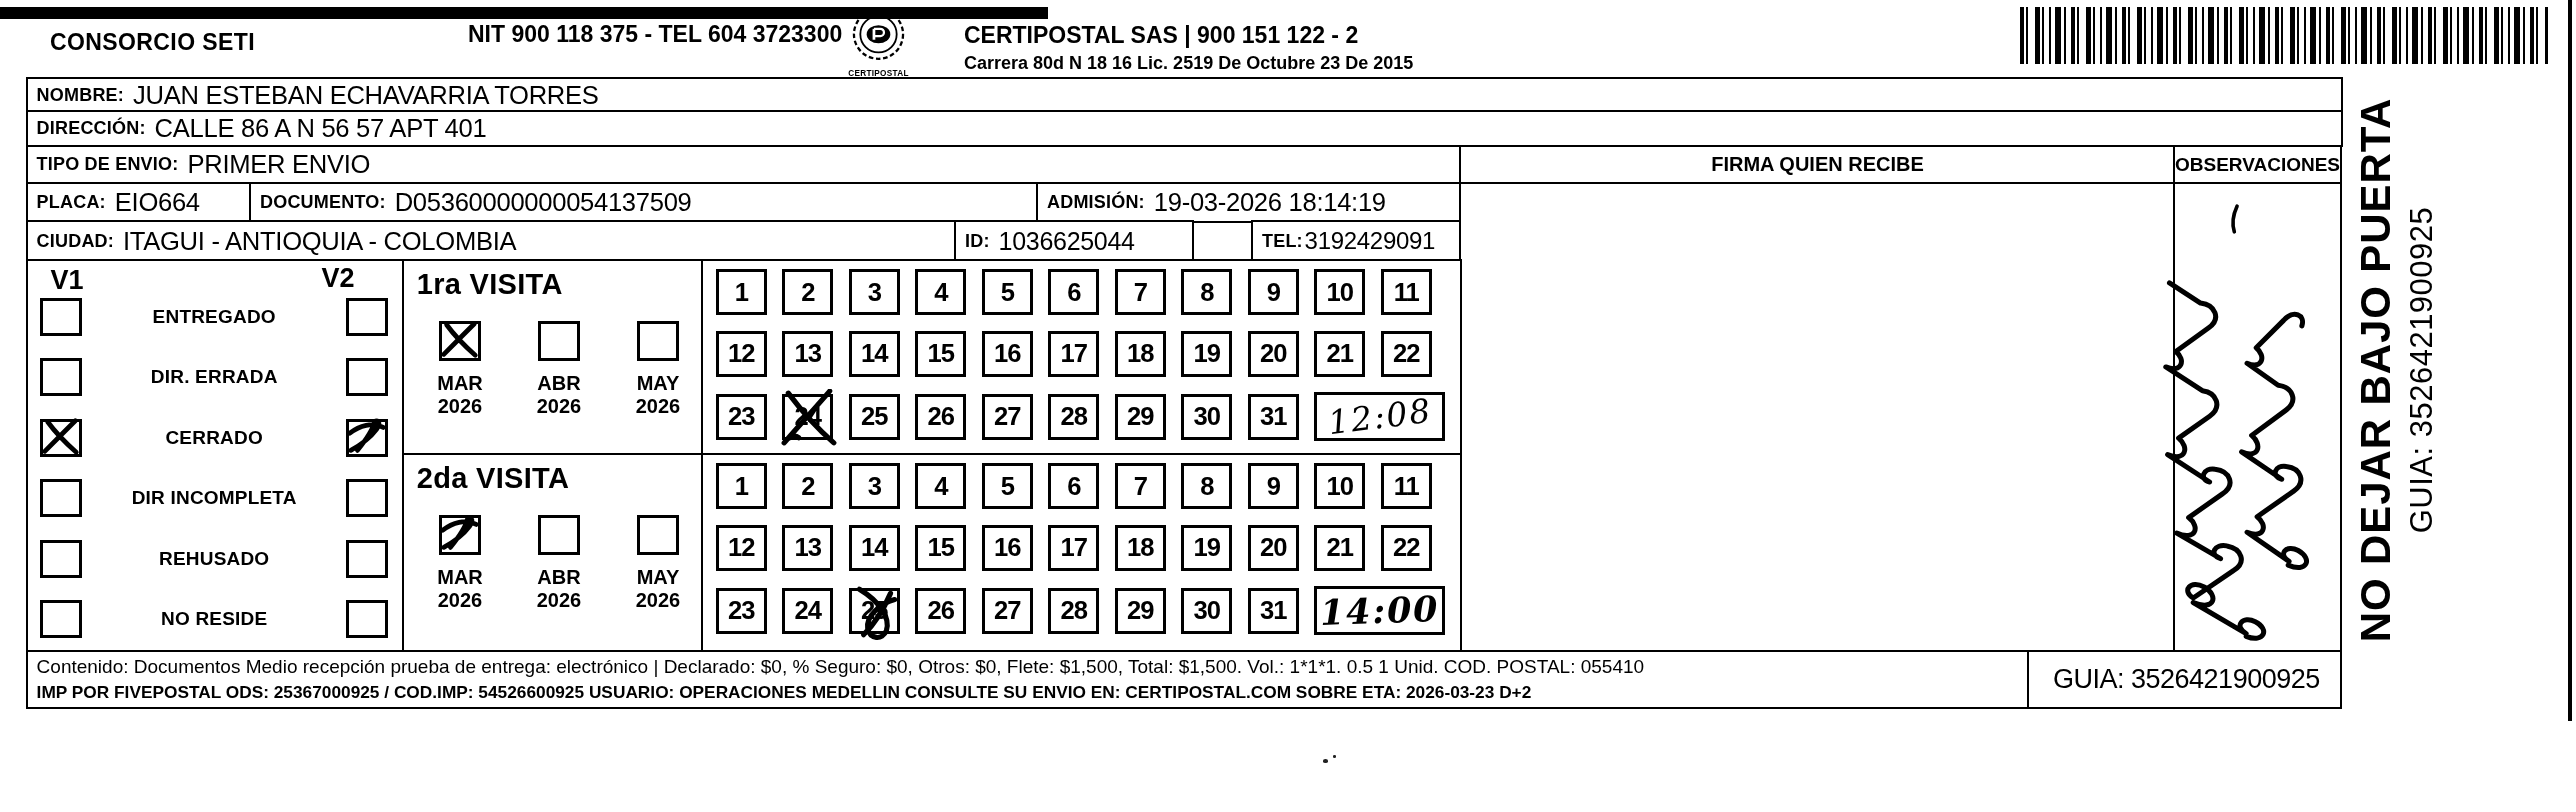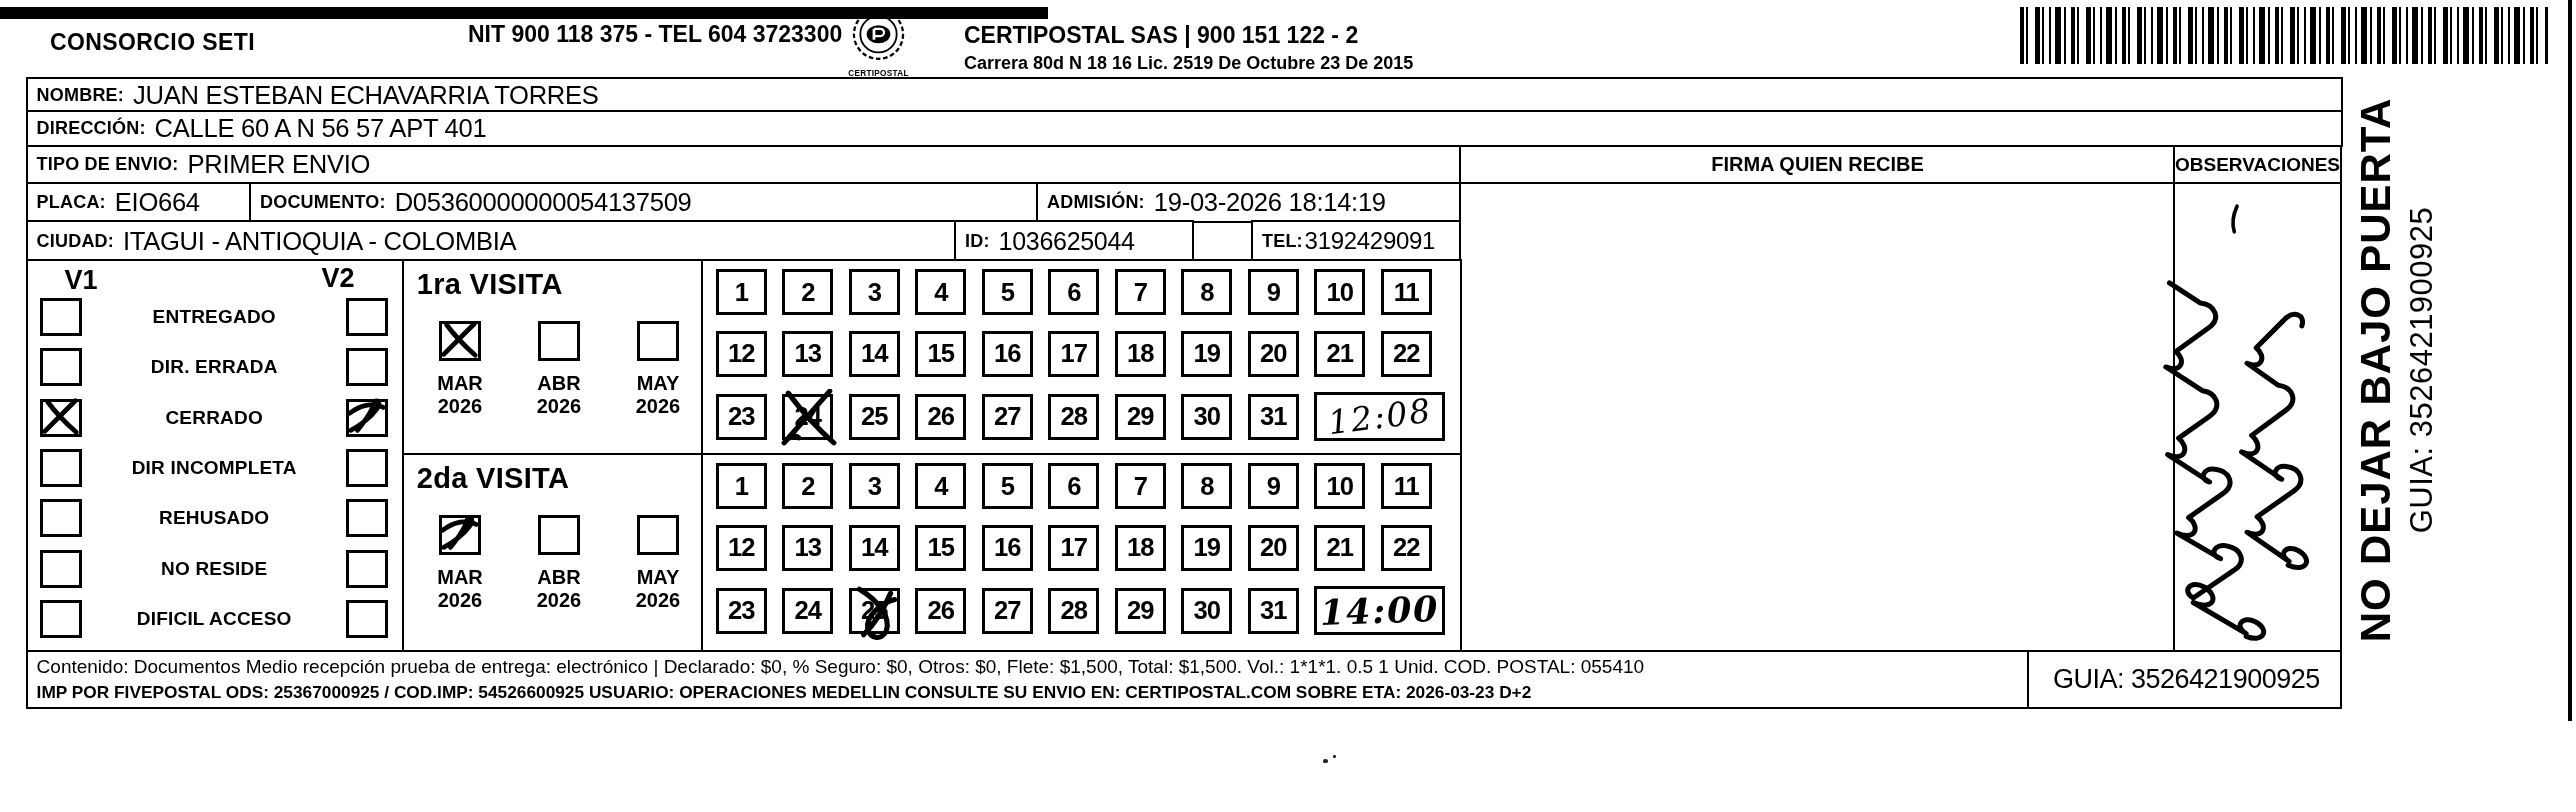--- a/index.html
+++ b/index.html
@@ -95,21 +95,21 @@
   <div class="h-company2">Carrera 80d N 18 16  Lic. 2519 De Octubre 23 De 2015</div>
   <div class="barcode"></div>
   <div class="scan-edge"></div>
 
   <div class="cell" style="left:25.6px;top:77px;width:2317px;height:37px">
     <span class="flabel">NOMBRE:</span>
     <span class="fvalue">JUAN ESTEBAN ECHAVARRIA TORRES</span>
   </div>
   <div class="cell" style="left:25.6px;top:110px;width:2317px;height:37px">
     <span class="flabel">DIRECCIÓN:</span>
-    <span class="fvalue">CALLE 60 A N 56 57 APT 401</span>
+    <span class="fvalue">CALLE 86 A N 56 57 APT 401</span>
   </div>
 
   <div class="cell" style="left:25.6px;top:145px;width:1436px;height:39px">
     <span class="flabel">TIPO DE ENVIO:</span>
     <span class="fvalue">PRIMER ENVIO</span>
   </div>
   <div class="cell hdr-cell" style="left:1459px;top:145px;width:717px;height:39px">
     <span>FIRMA QUIEN RECIBE</span>
   </div>
   <div class="cell hdr-cell" style="left:2173px;top:145px;width:169px;height:39px">
@@ -147,21 +147,21 @@
     <svg class="sig-svg" width="194" height="462" viewBox="0 0 212 506">
       <path d="M94 20 q-7 15 -3 28" fill="none" stroke="#000" stroke-width="4" stroke-linecap="round"></path>
       <g transform="translate(106,253) rotate(-90)" fill="none" stroke="#000" stroke-width="5.5" stroke-linecap="round" stroke-linejoin="round">
         <path d="M-238,-2 c-8,20 8,26 16,10 c7,-14 -5,-24 -13,-10 l34,-58 c-10,24 8,28 17,12 c8,-15 -4,-25 -12,-12 l30,44 c9,15 24,9 27,-7 c3,-14 -10,-20 -14,-7 l28,-48 c-9,21 7,26 17,13 l26,37 c10,15 25,8 27,-8 c2,-13 -11,-18 -14,-6 l30,-46 c-8,20 8,24 18,12 l24,34 c10,14 26,8 28,-8 l26,-40 c-7,18 8,22 17,11 l26,36 c10,14 25,7 27,-9 l22,-34"></path>
         <path d="M-160,44 c-9,21 7,27 16,11 c7,-13 -4,-23 -12,-10 l32,-46 c-8,19 8,23 17,11 l28,40 c10,14 25,8 27,-8 c2,-13 -11,-17 -14,-5 l30,-44 c-8,19 8,23 18,11 l28,38 c10,13 25,7 27,-9 l24,-34 c-7,17 8,21 17,10 l30,30 c12,11 6,24 -6,20"></path>
       </g>
     </svg>
   </div>
 
   <div class="cell" style="left:25.6px;top:259px;width:379px;height:394px;display:block;padding:0">
-    <div class="v-head" style="left:37px;top:3.7px">V1</div>
+    <div class="v-head" style="left:23px;top:3.7px">V1</div>
     <div class="v-head" style="left:294px;top:1.8px">V2</div>
     <div class="status-rows">
         <div class="status-row">
           <div class="cbox"></div>
           <div class="status-label">ENTREGADO</div>
           <div class="cbox"></div>
         </div>
         <div class="status-row">
           <div class="cbox"></div>
           <div class="status-label">DIR. ERRADA</div>
@@ -186,25 +186,20 @@
           <div class="cbox"></div>
         </div>
         <div class="status-row">
           <div class="cbox"></div>
           <div class="status-label">REHUSADO</div>
           <div class="cbox"></div>
         </div>
         <div class="status-row">
           <div class="cbox"></div>
           <div class="status-label">NO RESIDE</div>
-          <div class="cbox"></div>
-        </div>
-        <div class="status-row">
-          <div class="cbox"></div>
-          <div class="status-label">DIFICIL ACCESO</div>
           <div class="cbox"></div>
         </div>
       </div>
   </div>
 
   <div class="cell" style="left:402px;top:259px;width:302px;height:196px;display:block;padding:0">
     <div class="visit-title">1ra VISITA</div>
     <div class="months-row">
         <div class="month-col">
           <div class="cbox">

